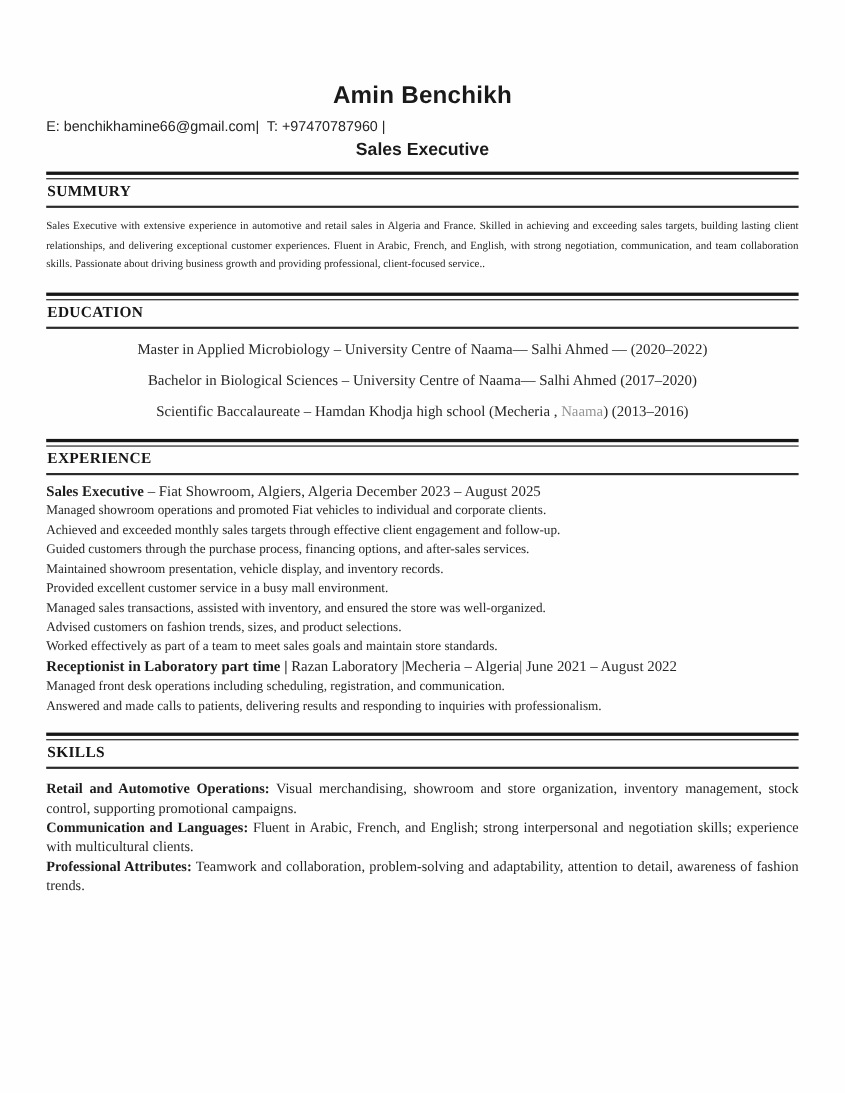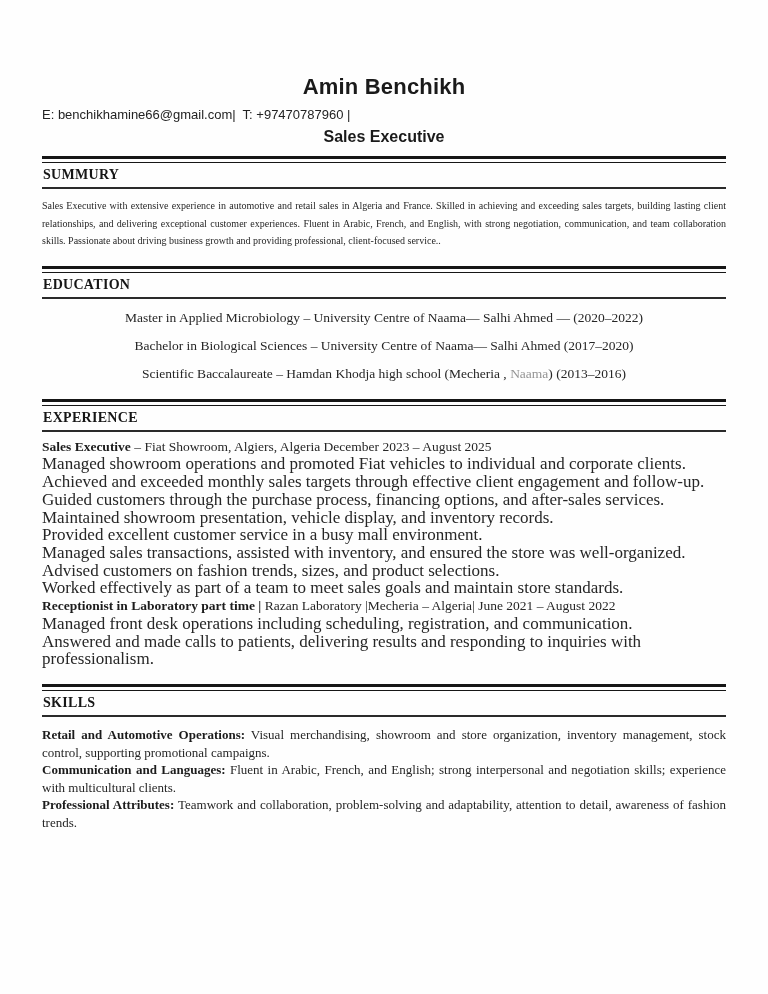--- a/index.html
+++ b/index.html
@@ -61,21 +61,21 @@
   .edu-item {
     font-size: 13.5px;
     color: #262626;
     margin-top: 10px;
     line-height: 18px;
     text-align: center;
   }
   .gray { color: #949494; }
   .xp-block { margin-top: 6px; }
   .xp-line {
-    font-size: 17px;
+    font-size: 12px;
     line-height: 17.7px;
     color: #262626;
   }
   .xp-title { font-size: 13.5px; }
   .b { font-weight: bold; color: #1c1c1c; }
   .skill-item {
     font-size: 13px;
     line-height: 17.6px;
     text-align: justify;
     color: #262626;

